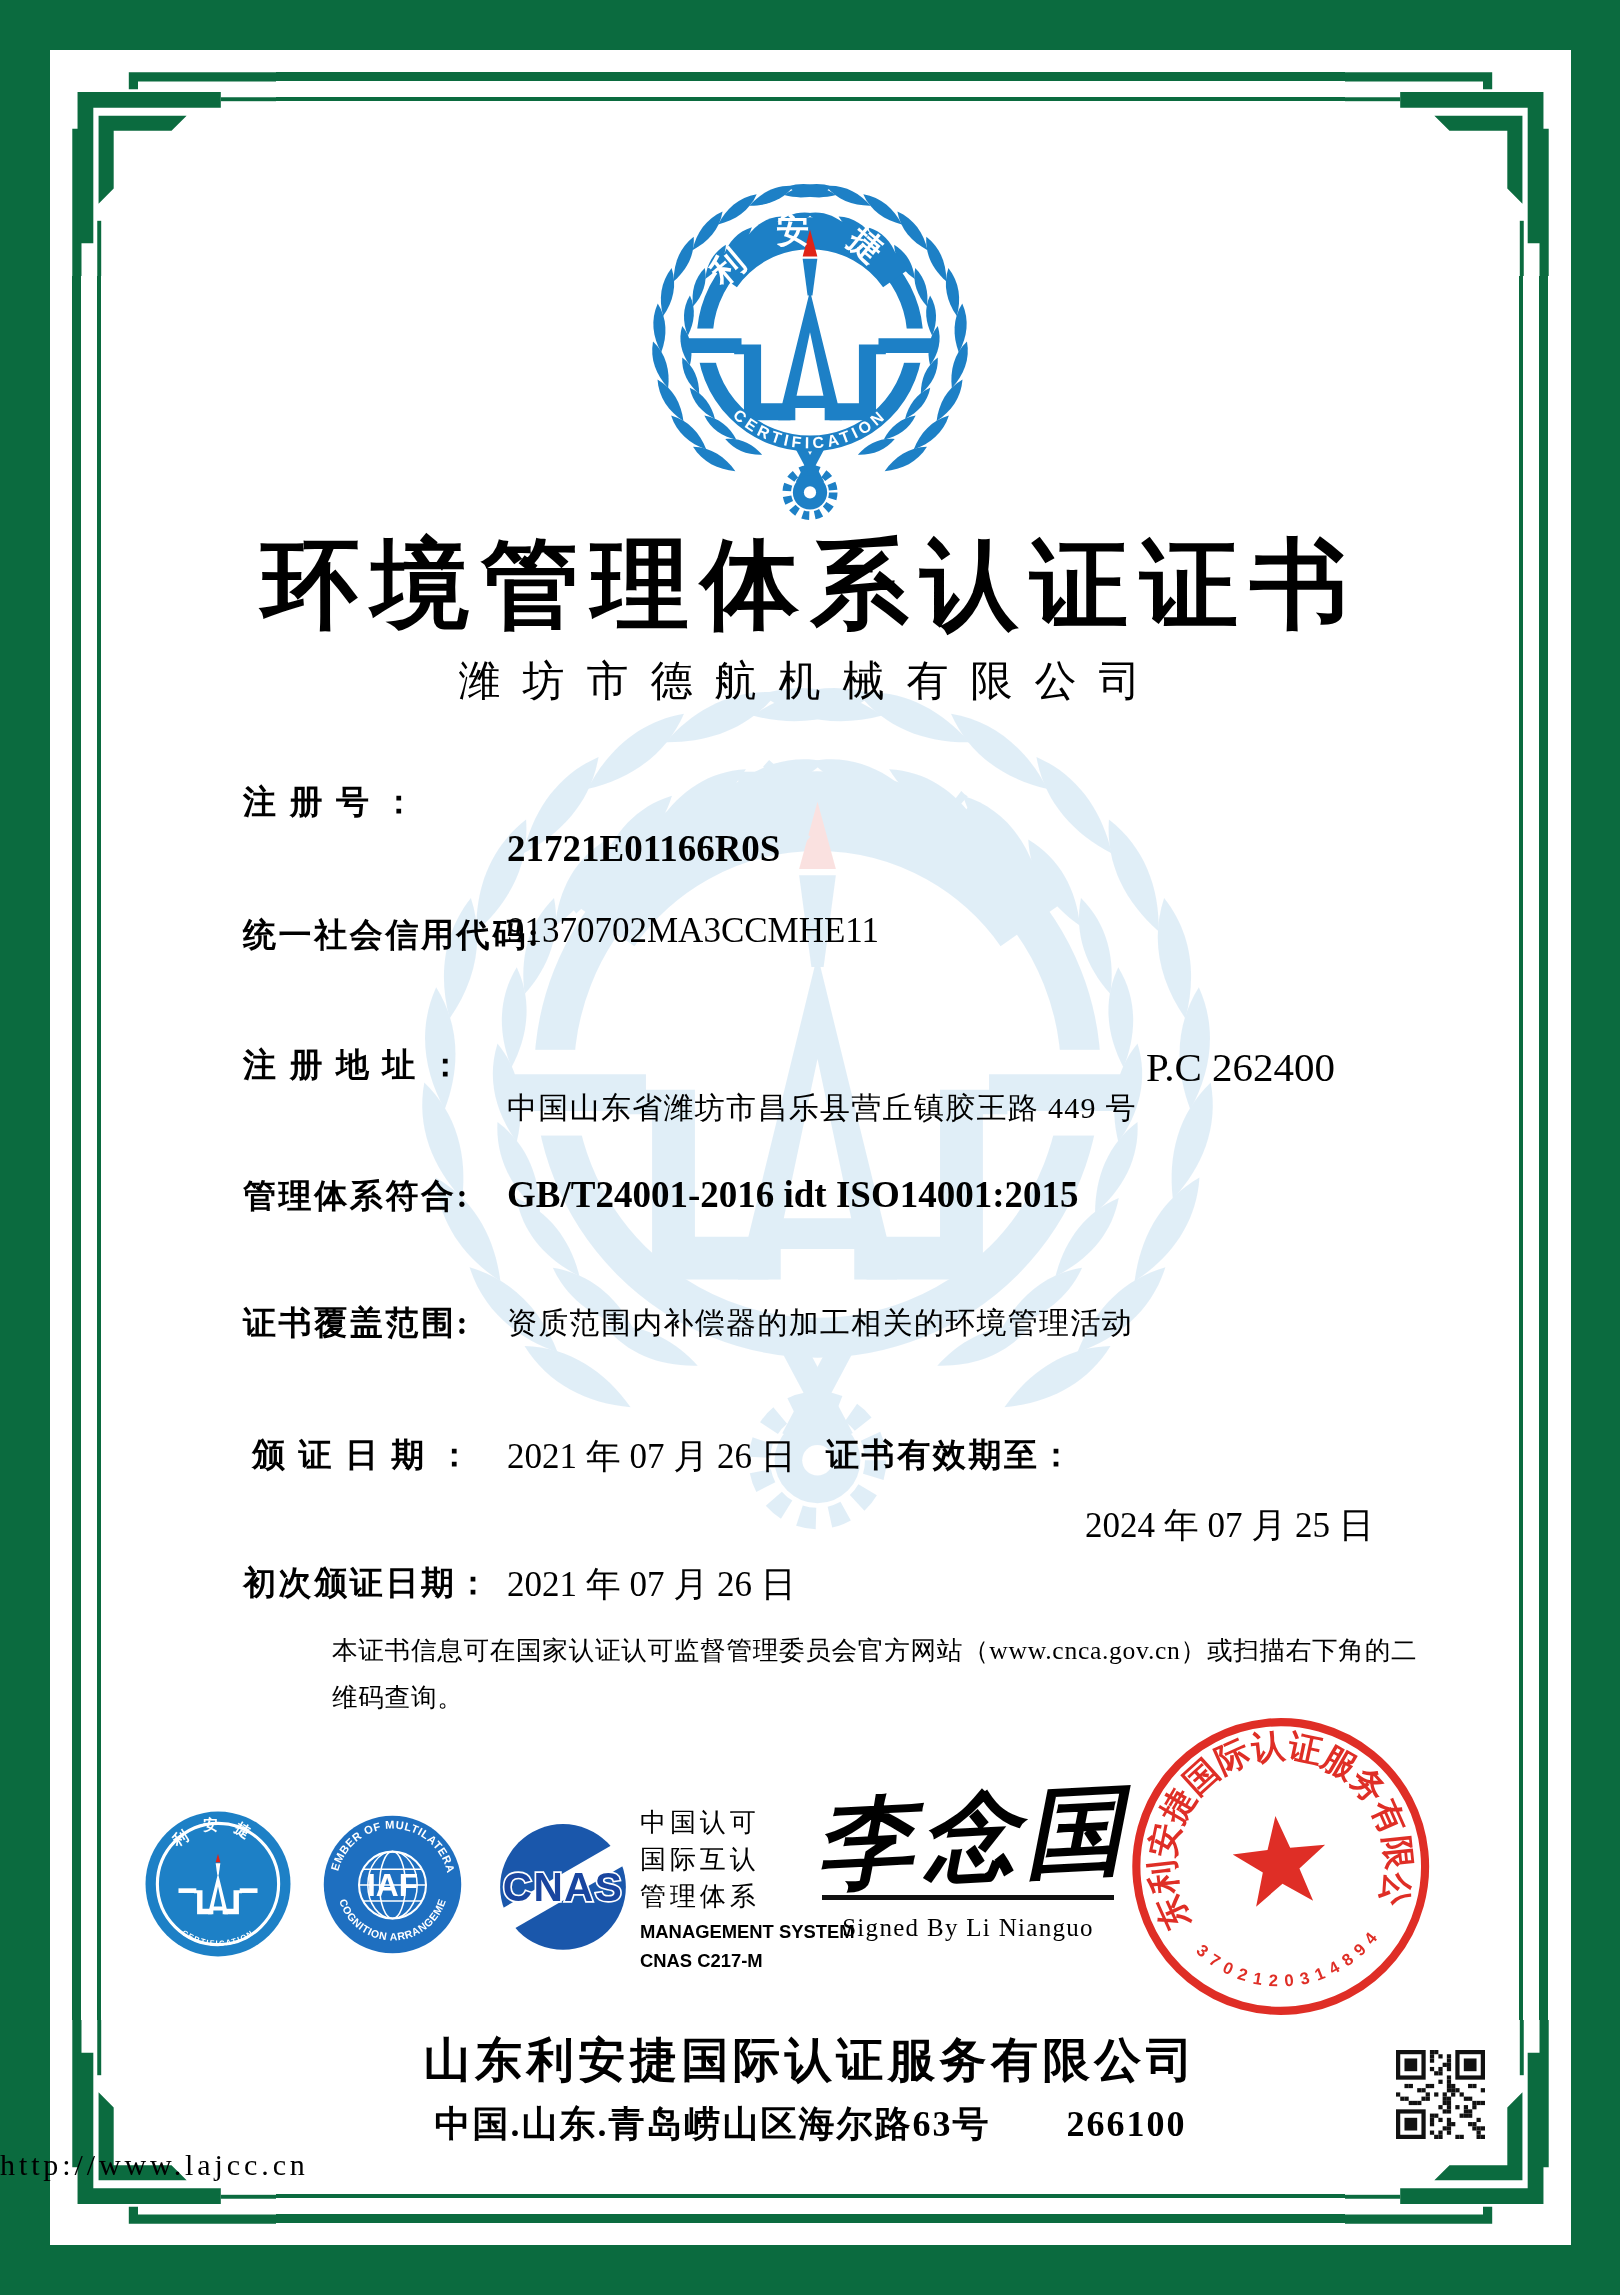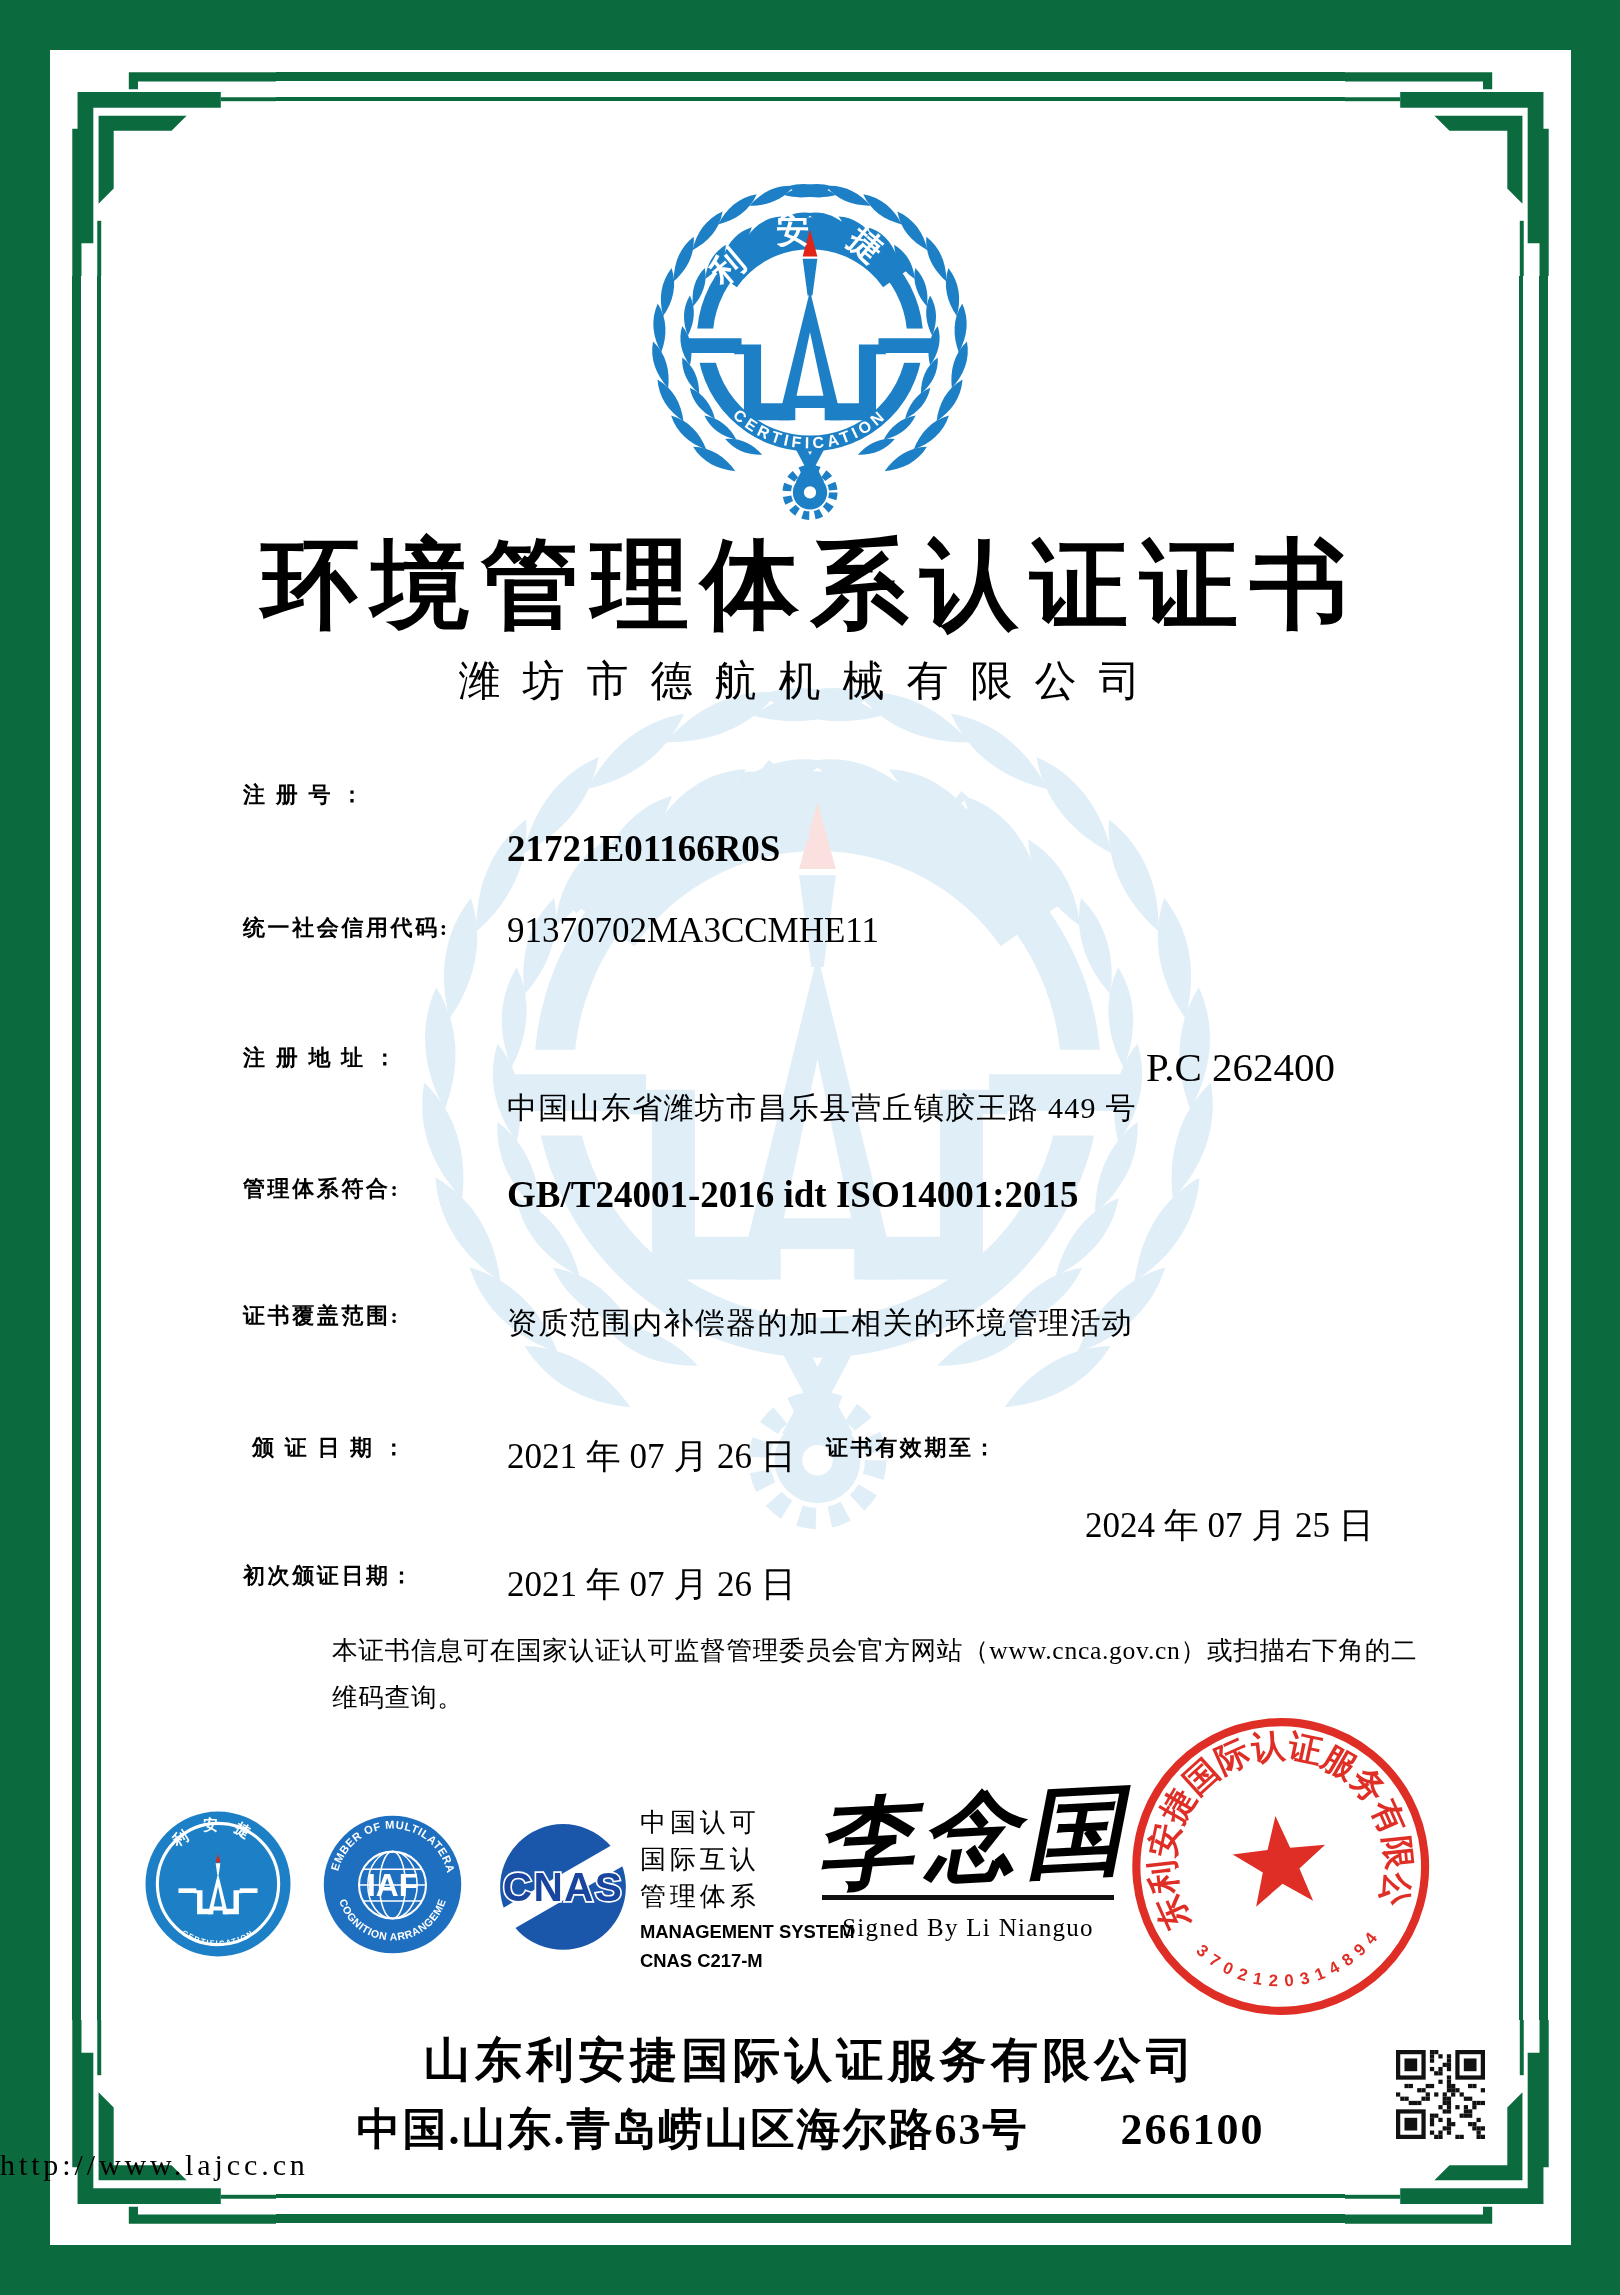--- a/index.html
+++ b/index.html
@@ -21,36 +21,36 @@
   .corner svg{width:100%;height:100%;display:block;}
   .corner.tr{transform:scaleX(-1);}
   .corner.bl{transform:scaleY(-1);}
   .corner.br{transform:scale(-1,-1);}
   
   .watermark{z-index:0;opacity:0.13;}
   .content{z-index:2;}
   .title{left:0;top:520px;width:100%;text-align:center;font-family:"Liberation Sans","DejaVu Sans",sans-serif;
          font-weight:900;font-size:98px;letter-spacing:11.8px;z-index:2;}
   .company{left:0;top:653px;width:100%;text-align:center;font-size:42px;letter-spacing:22px;z-index:2;}
-  .flabel{font-weight:bold;font-size:22px;letter-spacing:2.6px;z-index:2;white-space:nowrap;}
+  .flabel{font-weight:bold;font-size:33px;letter-spacing:2.6px;z-index:2;white-space:nowrap;}
   .fvalue{font-size:35px;z-index:2;white-space:nowrap;}
   .fvalue.bold{font-weight:bold;font-size:37px;}
   .fvalue.cjk{font-size:30px;letter-spacing:1.3px;}
   .notes{left:332px;top:1627px;width:1103px;font-size:25.6px;line-height:47px;z-index:2;letter-spacing:0.7px;}
   .cnas-block{left:640px;top:1804px;width:276px;z-index:2;font-family:"Liberation Sans","DejaVu Sans",sans-serif;}
   .cnas-block .cn{font-size:26px;letter-spacing:3.9px;line-height:37px;}
   .cnas-block .en{font-size:18.4px;font-weight:bold;line-height:25px;margin-top:3.9px;}
   .sig-name{left:808px;top:1773px;width:328px;text-align:center;font-size:98px;font-style:italic;font-weight:bold;
             letter-spacing:6.6px;z-index:3;transform:rotate(-3deg);white-space:nowrap;}
   .sig-line{left:822px;top:1895px;width:292px;height:4.6px;background:#111;z-index:3;}
   .sig-caption{left:822px;top:1914px;width:292px;text-align:center;font-size:25px;letter-spacing:1.3px;z-index:3;}
   .seal{z-index:4;opacity:0.93;transform:rotate(-6deg);}
   .footer-company{left:0;top:2029px;width:100%;text-align:center;font-family:"Liberation Sans","DejaVu Sans",sans-serif;
                   font-weight:bold;font-size:47px;letter-spacing:4.6px;z-index:2;}
-  .footer-address{left:0;top:2100px;width:100%;text-align:center;font-weight:bold;font-size:44px;letter-spacing:2px;z-index:2;}
+  .footer-address{left:0;top:2100px;width:100%;text-align:center;font-weight:bold;font-size:36px;letter-spacing:2px;z-index:2;}
   .footer-url{left:0;top:2148px;width:100%;text-align:left;font-size:30px;letter-spacing:3.9px;z-index:2;}
   
   .emb-top{fill:#fff;font-size:27px;font-weight:bold;letter-spacing:28px;font-family:"Liberation Sans",sans-serif;}
   .emb-bot{fill:#fff;font-size:13px;font-weight:bold;letter-spacing:3.2px;font-family:"Liberation Sans",sans-serif;}
   .badge-top{fill:#fff;font-size:24px;font-weight:bold;letter-spacing:24px;font-family:"Liberation Sans",sans-serif;}
   .badge-bot{fill:#fff;font-size:12px;font-weight:bold;letter-spacing:2.5px;font-family:"Liberation Sans",sans-serif;}
   .iaf-arc{fill:#fff;font-size:19px;font-weight:bold;letter-spacing:1px;font-family:"Liberation Sans",sans-serif;}
   .iaf-center{fill:#fff;font-size:54px;font-weight:bold;font-family:"Liberation Sans",sans-serif;}
   .cnas-word{fill:#19459f;font-size:62px;font-weight:bold;font-family:"Liberation Sans",sans-serif;
              stroke:#fff;stroke-width:5px;paint-order:stroke;letter-spacing:2px;}

